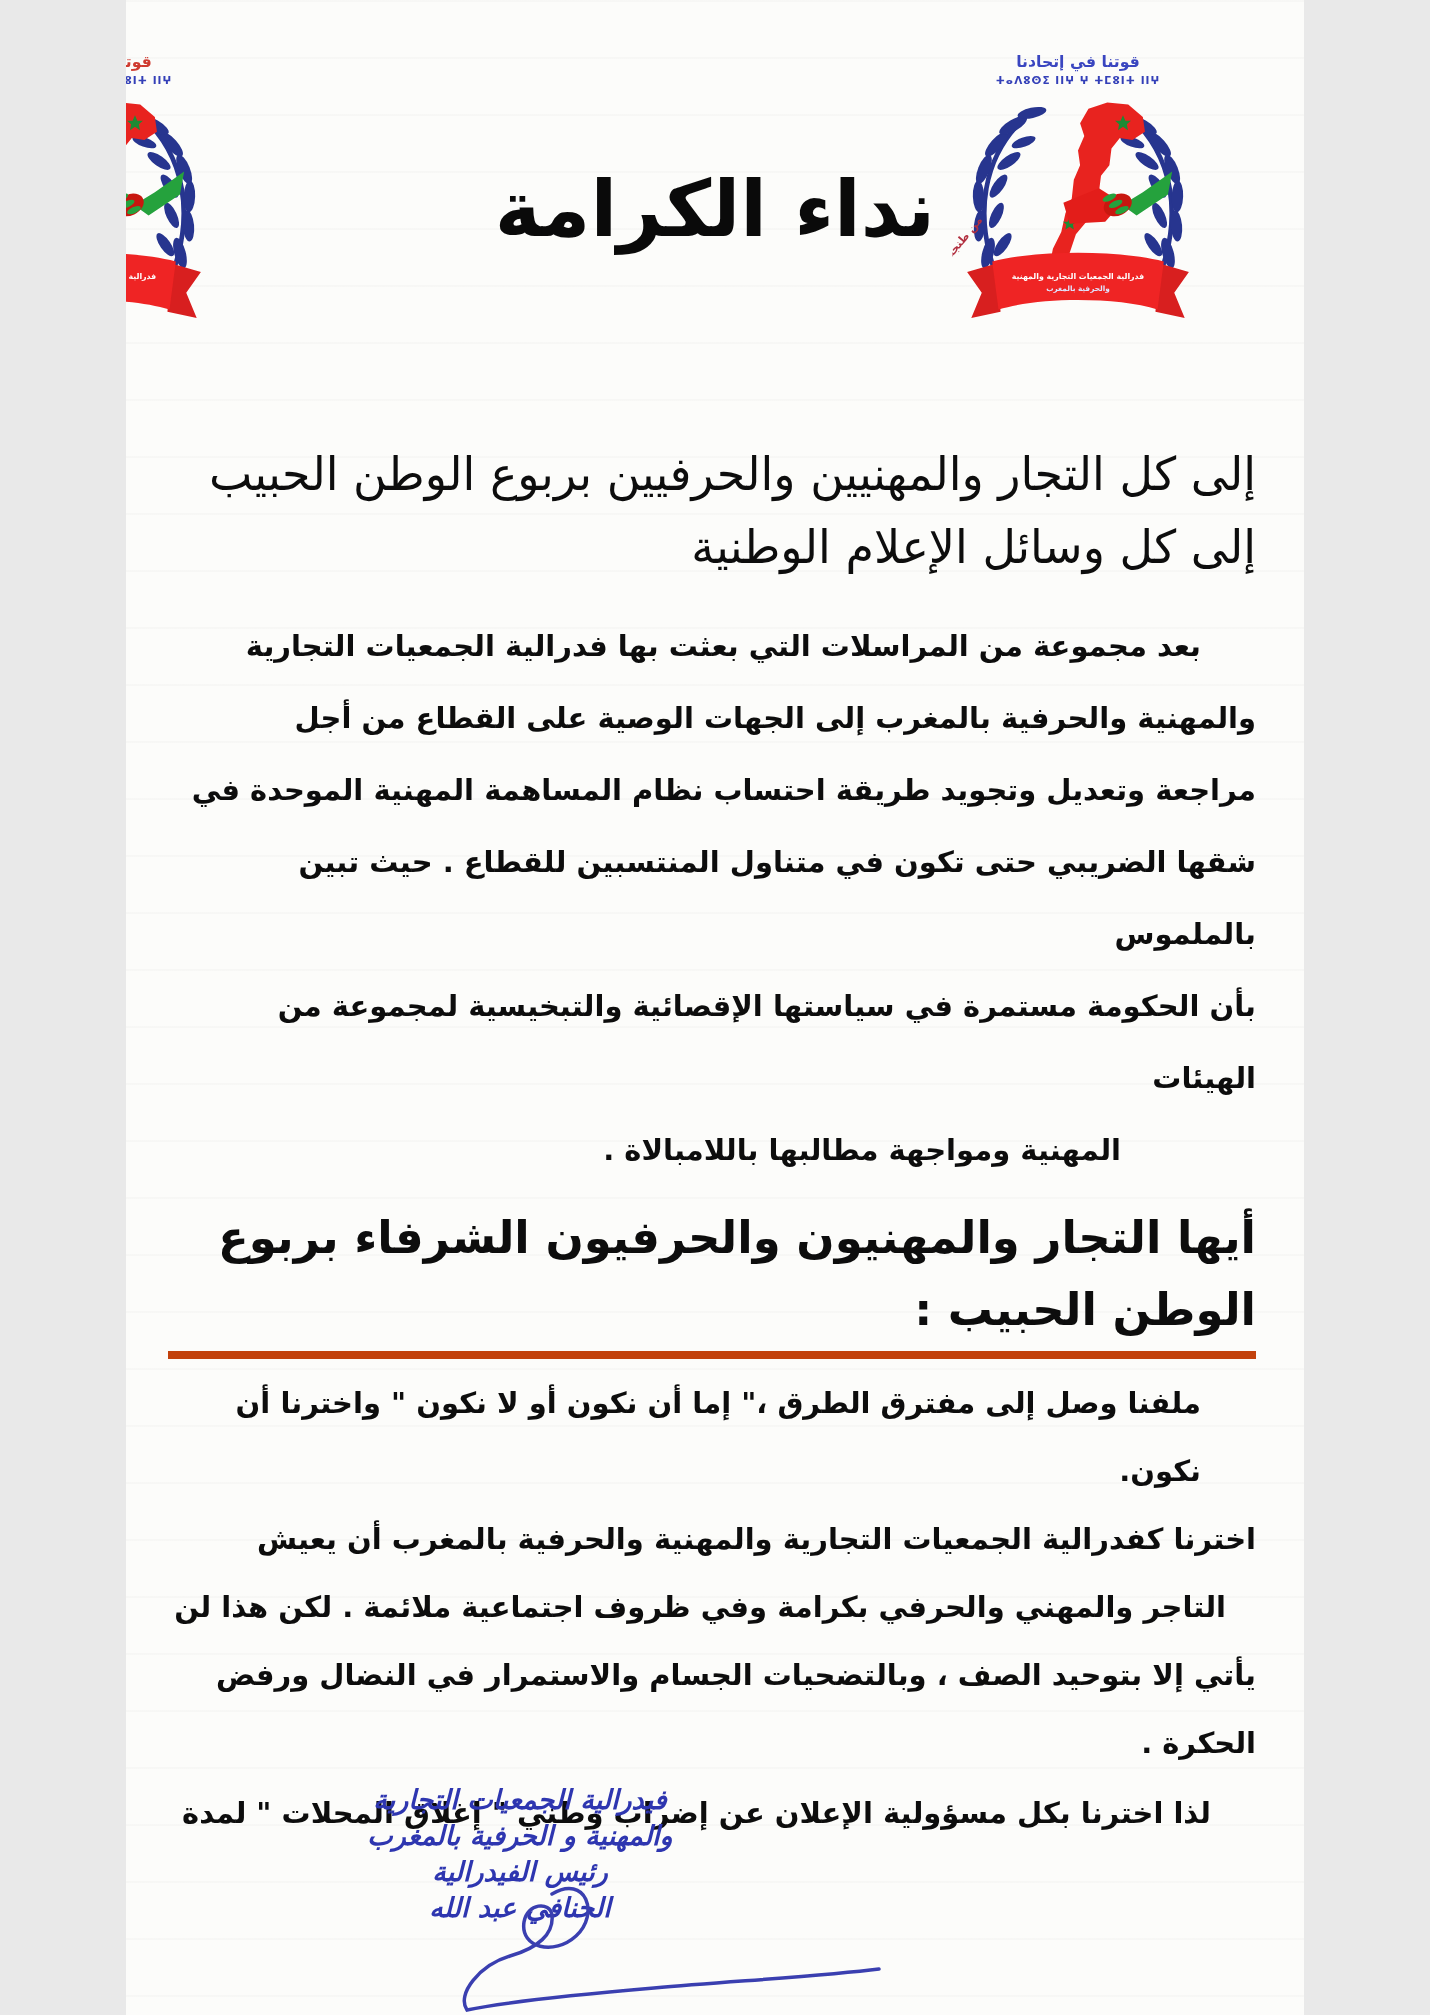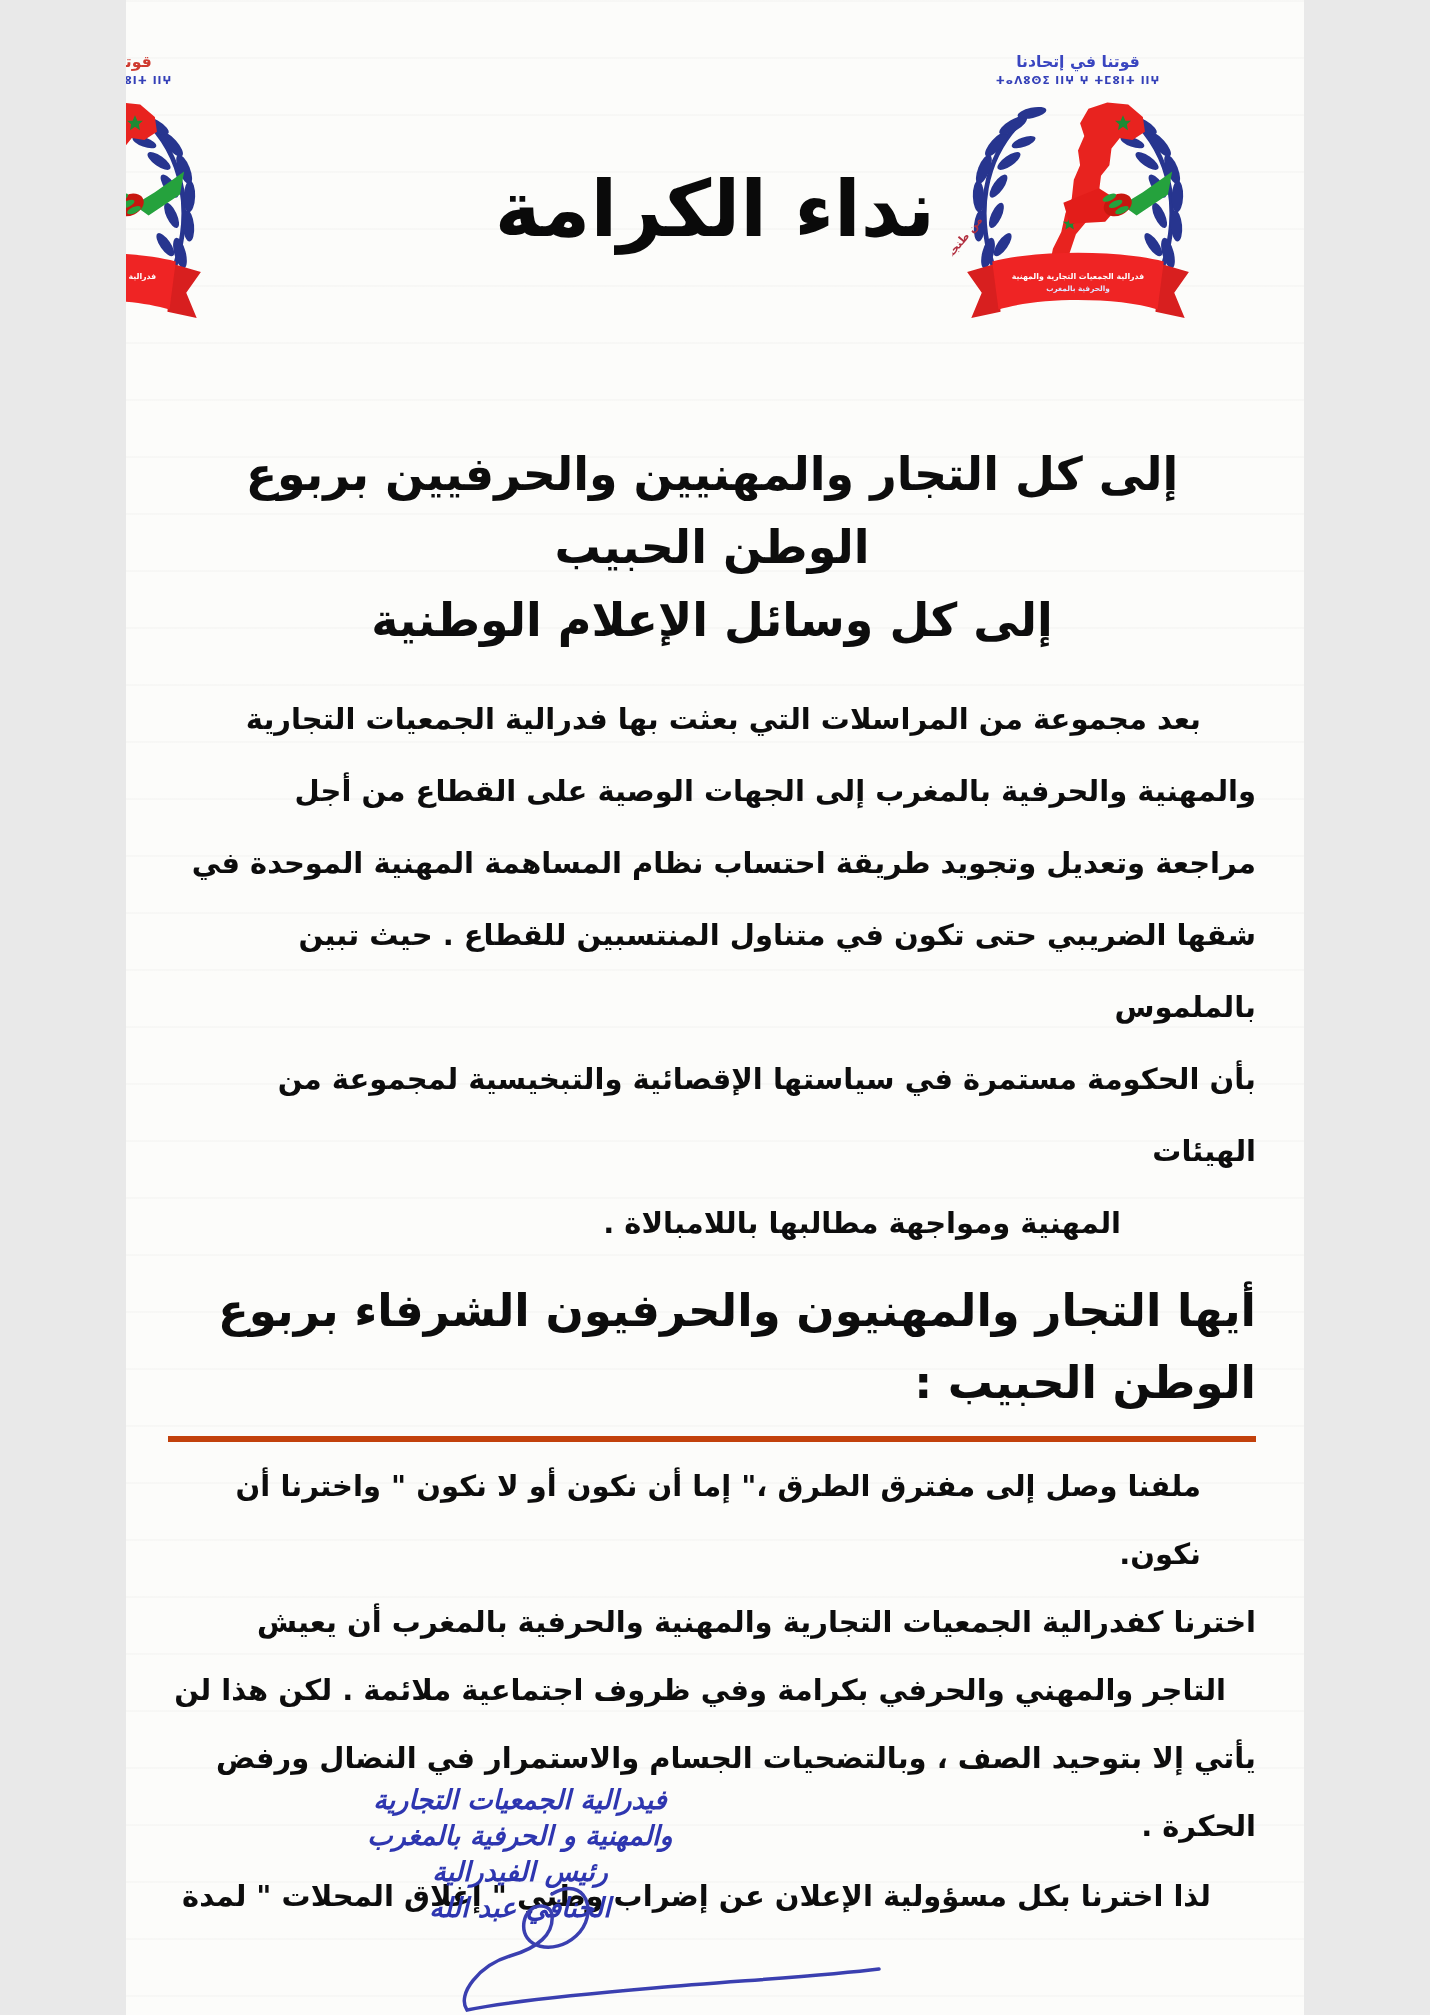--- a/index.html
+++ b/index.html
@@ -31,37 +31,37 @@
   .page-title {
     position:absolute; top:112px; left:0; right:0;
     text-align:center;
     font-size:78px; font-weight:bold; letter-spacing:1px;
     color:#0a0a0a;
   }
 
   
   .content { position:absolute; top:0; right:0; left:0; padding:438px 48px 0 42px; }
 
-  .salutation { text-align:center; font-weight:bold; font-size:46px; line-height:73px; }
+  .salutation { text-align:right; font-weight:normal; font-size:46px; line-height:73px; }
 
   .body-par { font-weight:bold; font-size:29px; line-height:72px; text-align:right; }
   .p1 { margin-top:26px; }
   .p2 { margin-top:10px; line-height:68px; }
   .p3 { margin-top:0; }
 
   .pr30  { padding-right:30px; }
   .pr45  { padding-right:45px; }
   .pr55  { padding-right:55px; }
   .pr135 { padding-right:135px; }
 
   .section-heading { margin-top:16px; font-size:45px; font-weight:bold; line-height:72px; text-align:right; }
   .section-heading .u {
     display:inline-block;
-    border-bottom:6px solid #c2410c;
-    padding-bottom:17px;
+    border-bottom:8px solid #c2410c;
+    padding-bottom:5px;
   }
 
   
   .signature {
     position:absolute; top:1782px; right:574px; width:420px;
     text-align:center;
     color:#2e36b0;
     font-weight:bold; font-style:italic;
     font-size:27px; line-height:36px;
     letter-spacing:1px;

